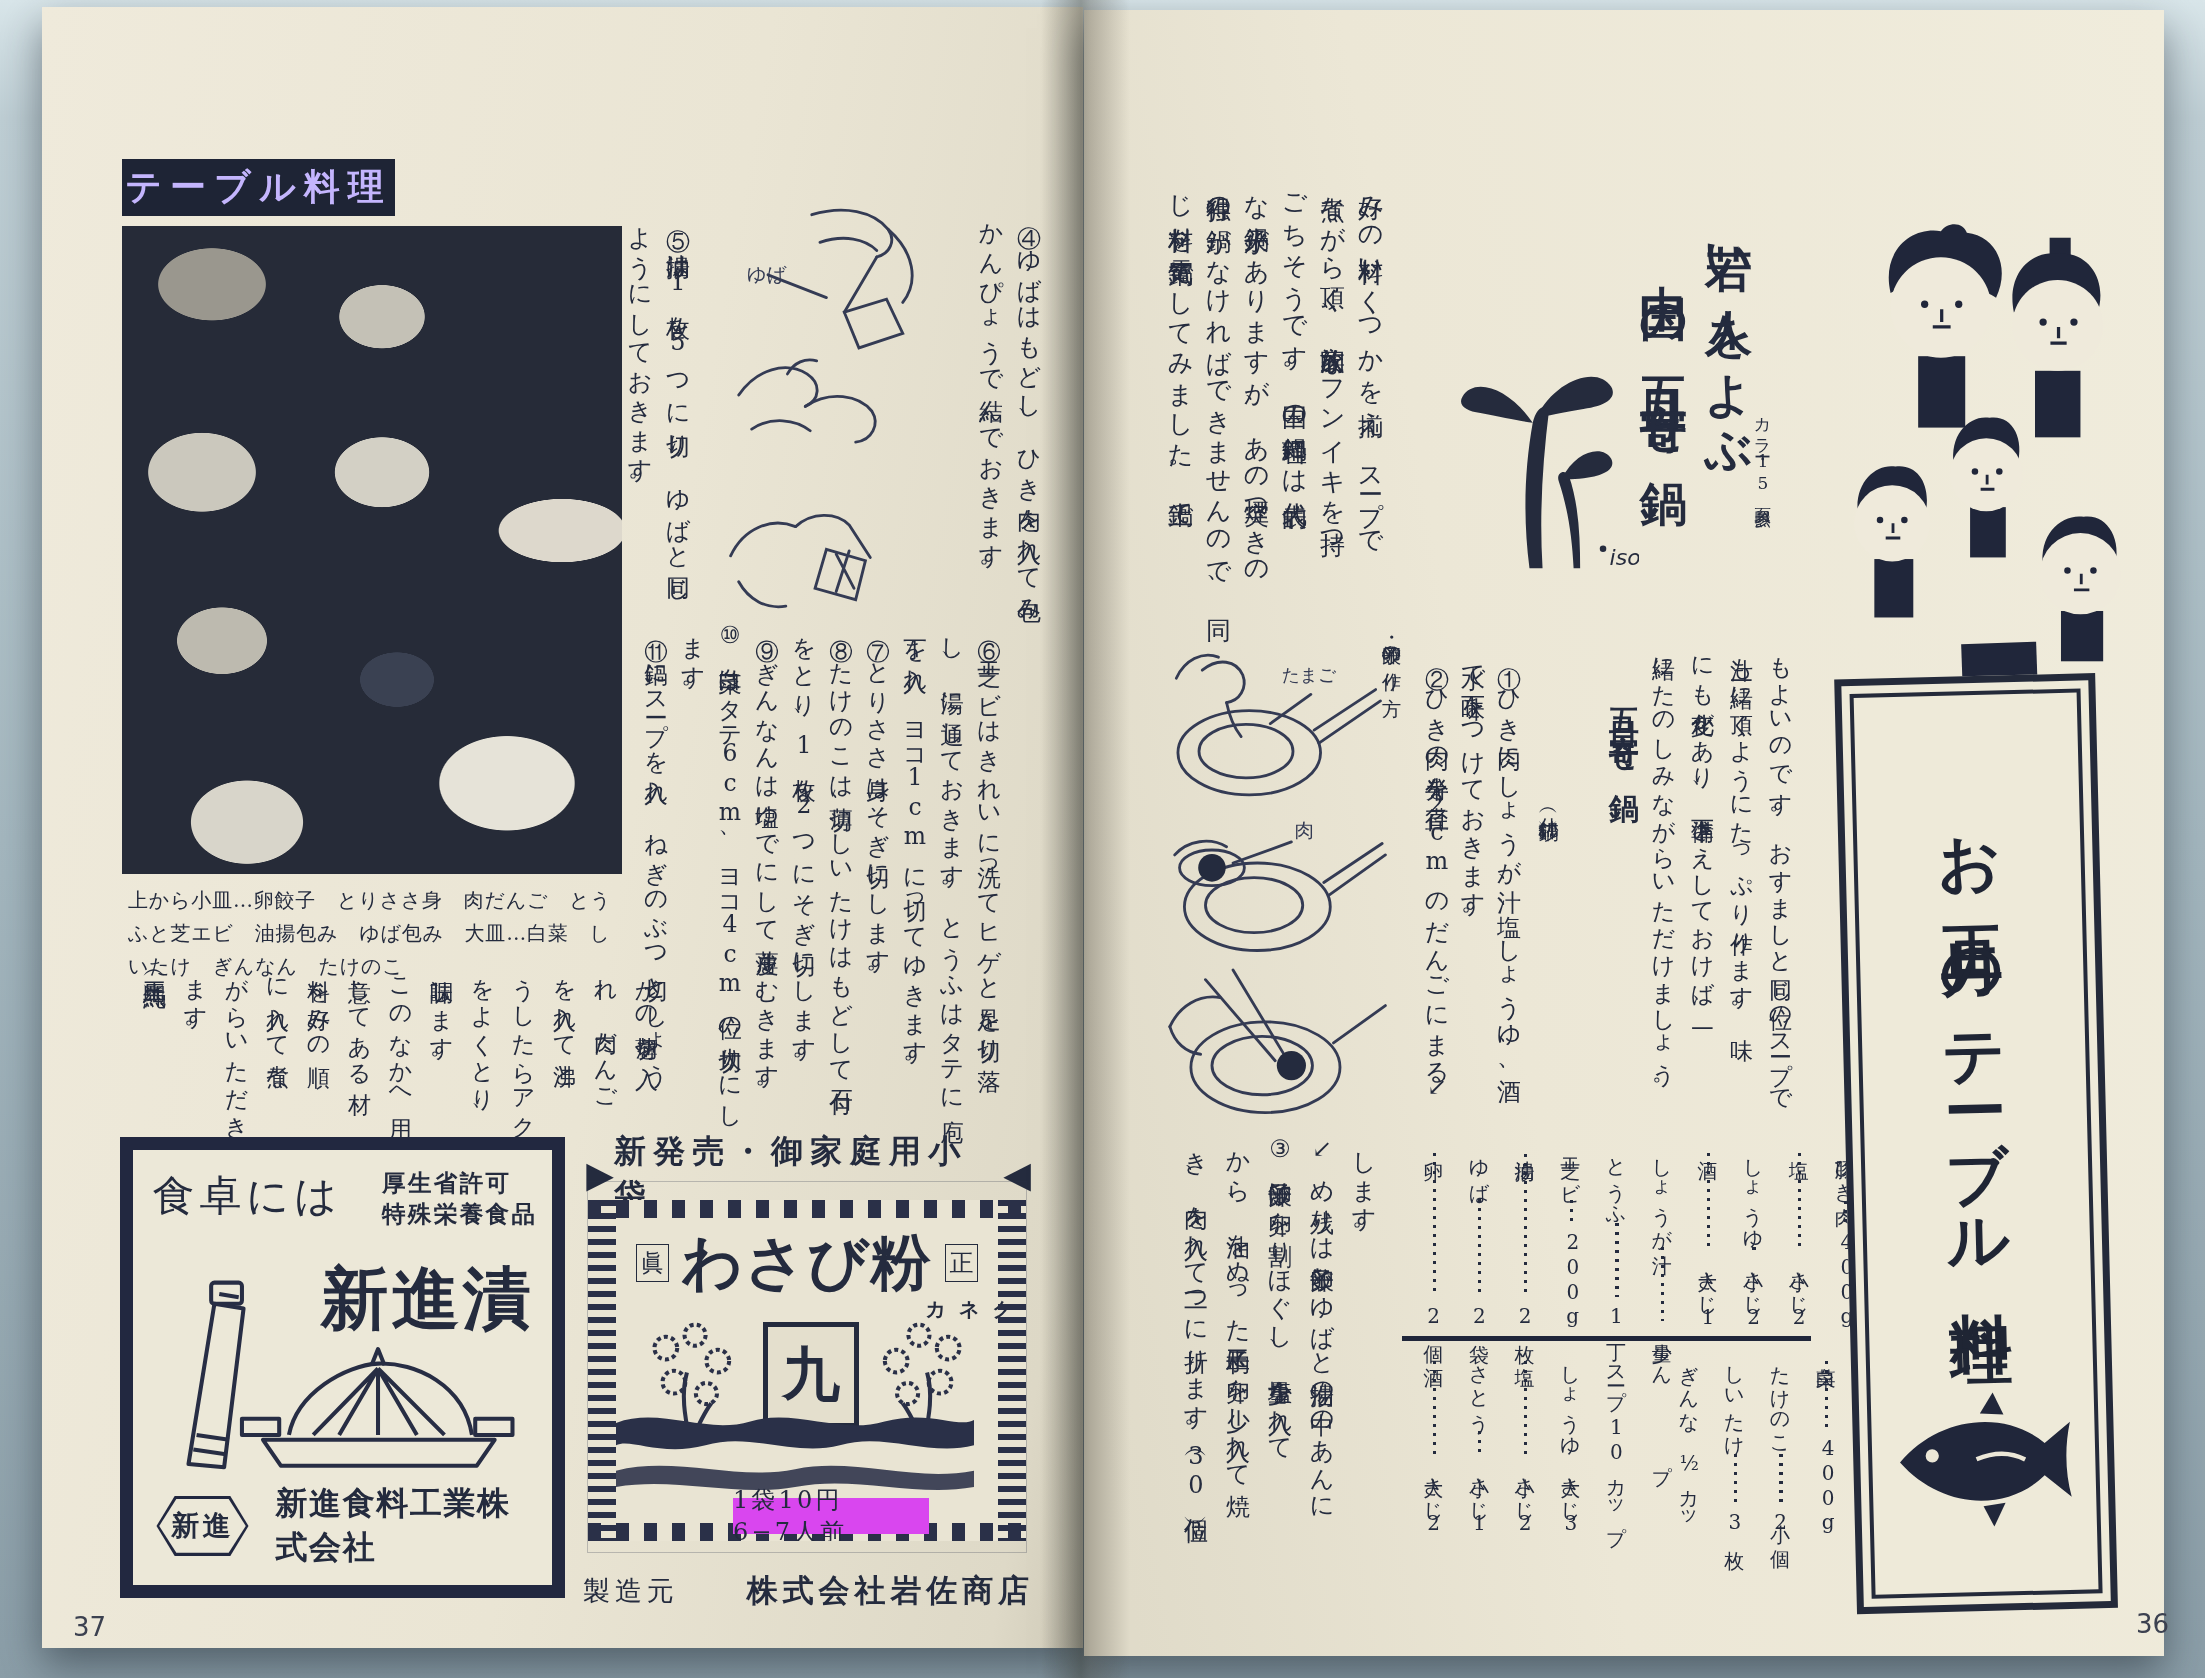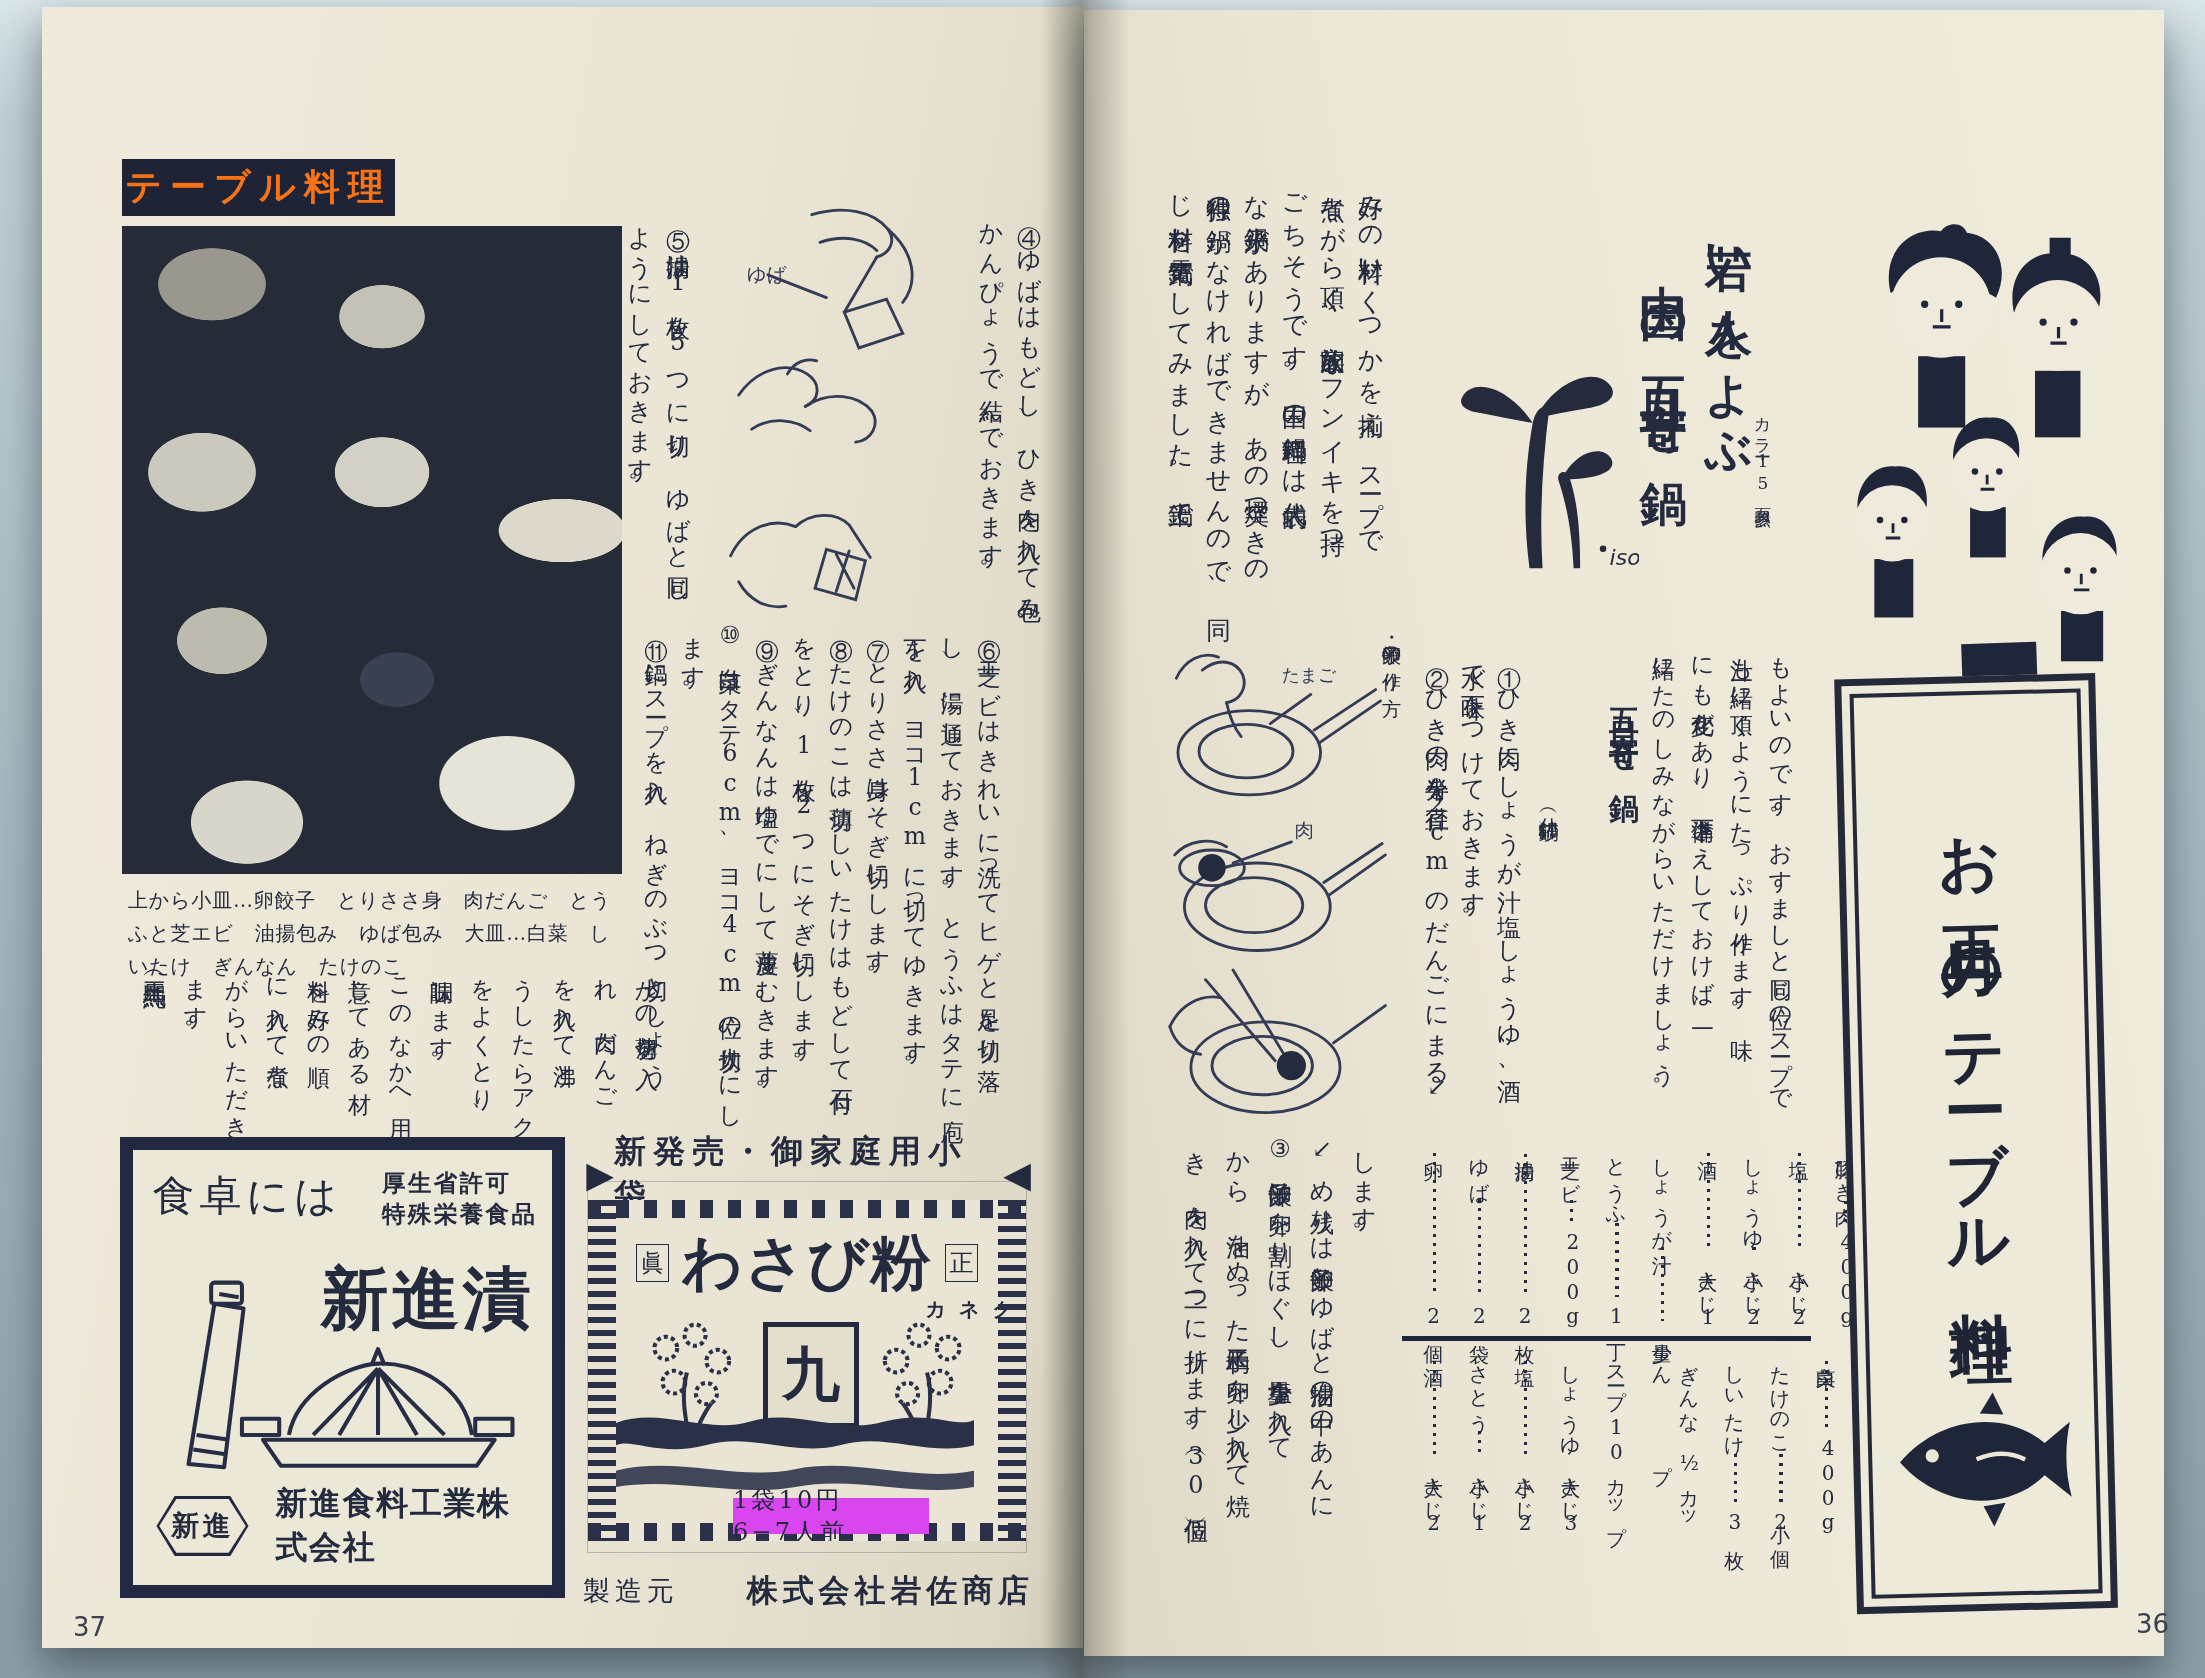--- a/index.html
+++ b/index.html
@@ -34,21 +34,21 @@
     position:absolute;
     writing-mode:vertical-rl;
     text-orientation:upright;
     white-space:pre-line;
     color:var(--ink);
   }
   .h{position:absolute;color:var(--ink);}
   
   .sec-label{
     position:absolute;left:80px;top:152px;width:273px;height:57px;
-    background:#1e2435;color:#f97316;
+    background:#1e2435;color:#c4b5fd;
     font-family:"DejaVu Sans",sans-serif;font-weight:bold;font-size:36px;
     letter-spacing:8px;display:flex;align-items:center;justify-content:center;
   }
   .photo{
     position:absolute;left:80px;top:219px;width:500px;height:648px;
     background-color:#262b38;
     background-image:
       radial-gradient(ellipse 97px 65px at 18% 9%, #9a978e 0 55%, rgba(0,0,0,0) 56%),
       radial-gradient(ellipse 77px 57px at 52% 14%, #c4c1b6 0 55%, rgba(0,0,0,0) 56%),
       radial-gradient(ellipse 97px 71px at 16% 38%, #cbc8bd 0 55%, rgba(0,0,0,0) 56%),

